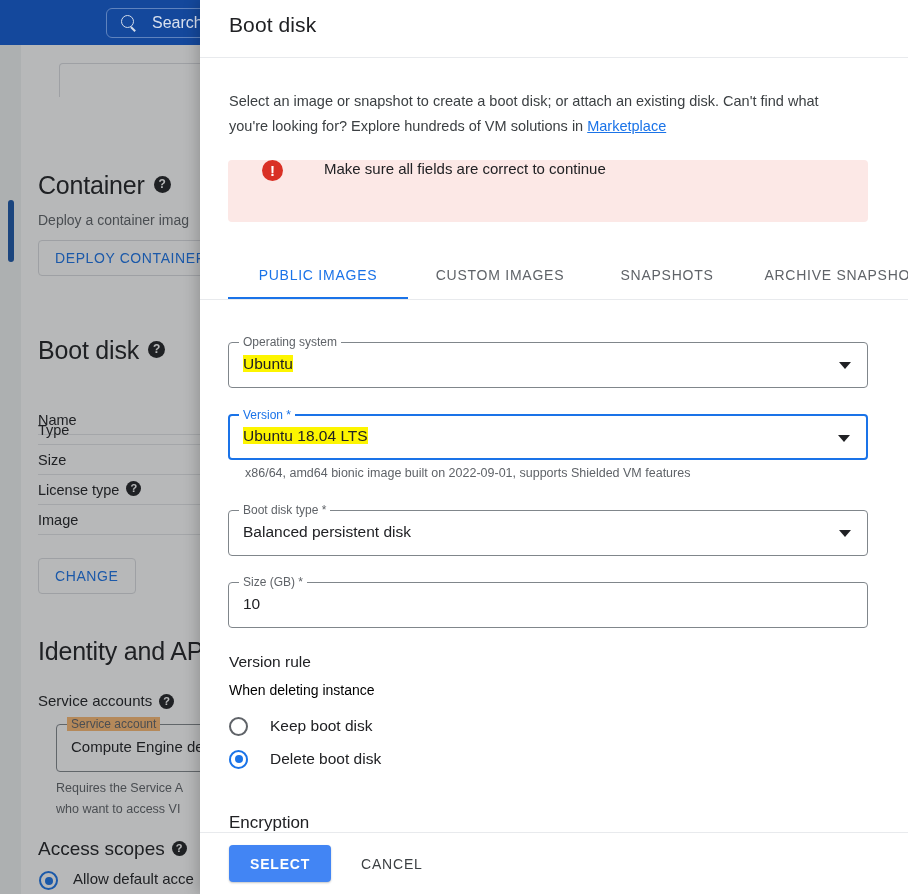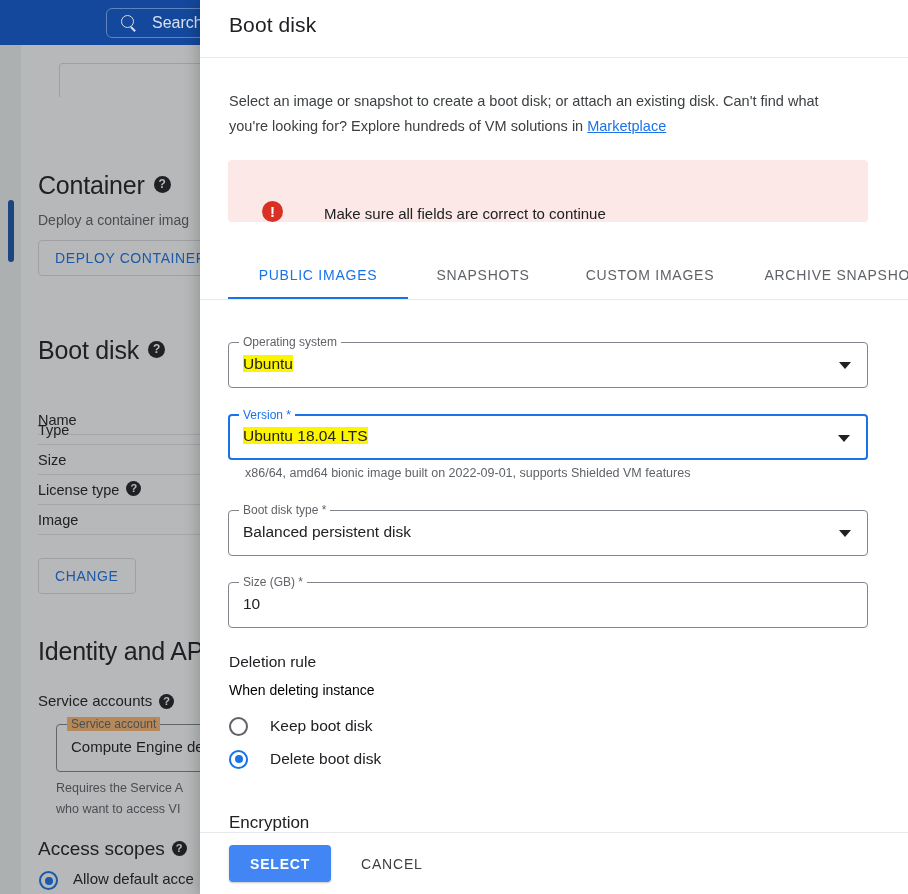--- a/index.html
+++ b/index.html
@@ -142,21 +142,21 @@
   }
   .dlg-desc {
     position: absolute; left: 29px; top: 31px; width: 630px;
     font-size: 14.5px; line-height: 25px; color: #3c4043;
   }
   .mk-link { color: #1a73e8; text-decoration: underline; cursor: pointer; }
 
   .alert {
     position: absolute; left: 28px; top: 102px; width: 640px; height: 62px;
     background: #fce8e6; border-radius: 4px;
-    display: flex; align-items: flex-end;
+    display: flex; align-items: flex-start;
   }
   .alert-icon {
     width: 21px; height: 21px; border-radius: 50%; background: #d93025;
     margin-left: 34px; flex: 0 0 auto; position: relative;
   }
   .alert-icon::after {
     content: "!"; position: absolute; left: 0; top: 0; width: 21px;
     text-align: center; line-height: 21px; color: #fff;
     font-size: 15px; font-weight: 700; font-family: "Liberation Sans", sans-serif;
   }
@@ -341,22 +341,22 @@
         <span>Select an image or snapshot to create a boot disk; or attach an existing disk. Can't find what you're looking for? Explore hundreds of VM solutions in </span><span class="mk-link">Marketplace</span>
       </div>
 
       <div class="alert">
         <span class="alert-icon"></span>
         <span class="alert-text">Make sure all fields are correct to continue</span>
       </div>
 
       <div class="tabs">
         <div class="tab t0 active">PUBLIC IMAGES</div>
+        <div class="tab t1">CUSTOM IMAGES</div>
         <div class="tab t2">SNAPSHOTS</div>
-        <div class="tab t1">CUSTOM IMAGES</div>
         <div class="tab t3">ARCHIVE SNAPSHOTS</div>
       </div>
       <div class="tabs-underline"></div>
 
       <div class="fld" style="top:284px;">
         <span class="fld-label">Operating system</span>
         <span class="fld-value"><span class="hl-yellow">Ubuntu</span></span>
         <span class="caret"></span>
       </div>
 
@@ -371,21 +371,21 @@
         <span class="fld-label">Boot disk type *</span>
         <span class="fld-value">Balanced persistent disk</span>
         <span class="caret"></span>
       </div>
 
       <div class="fld" style="top:524px;">
         <span class="fld-label">Size (GB) *</span>
         <span class="fld-value">10</span>
       </div>
 
-      <div class="sect-title" style="top:595px;">Deletion rule</div>
+      <div class="sect-title" style="top:595px;">Version rule</div>
       <div class="sect-sub" style="top:624px;">When deleting instance</div>
 
       <div class="radio-row" style="top:689px;">
         <span class="radio checked"></span>
         <span class="radio-label">Delete boot disk</span>
       </div>
       <div class="radio-row" style="top:656px;">
         <span class="radio"></span>
         <span class="radio-label">Keep boot disk</span>
       </div>

